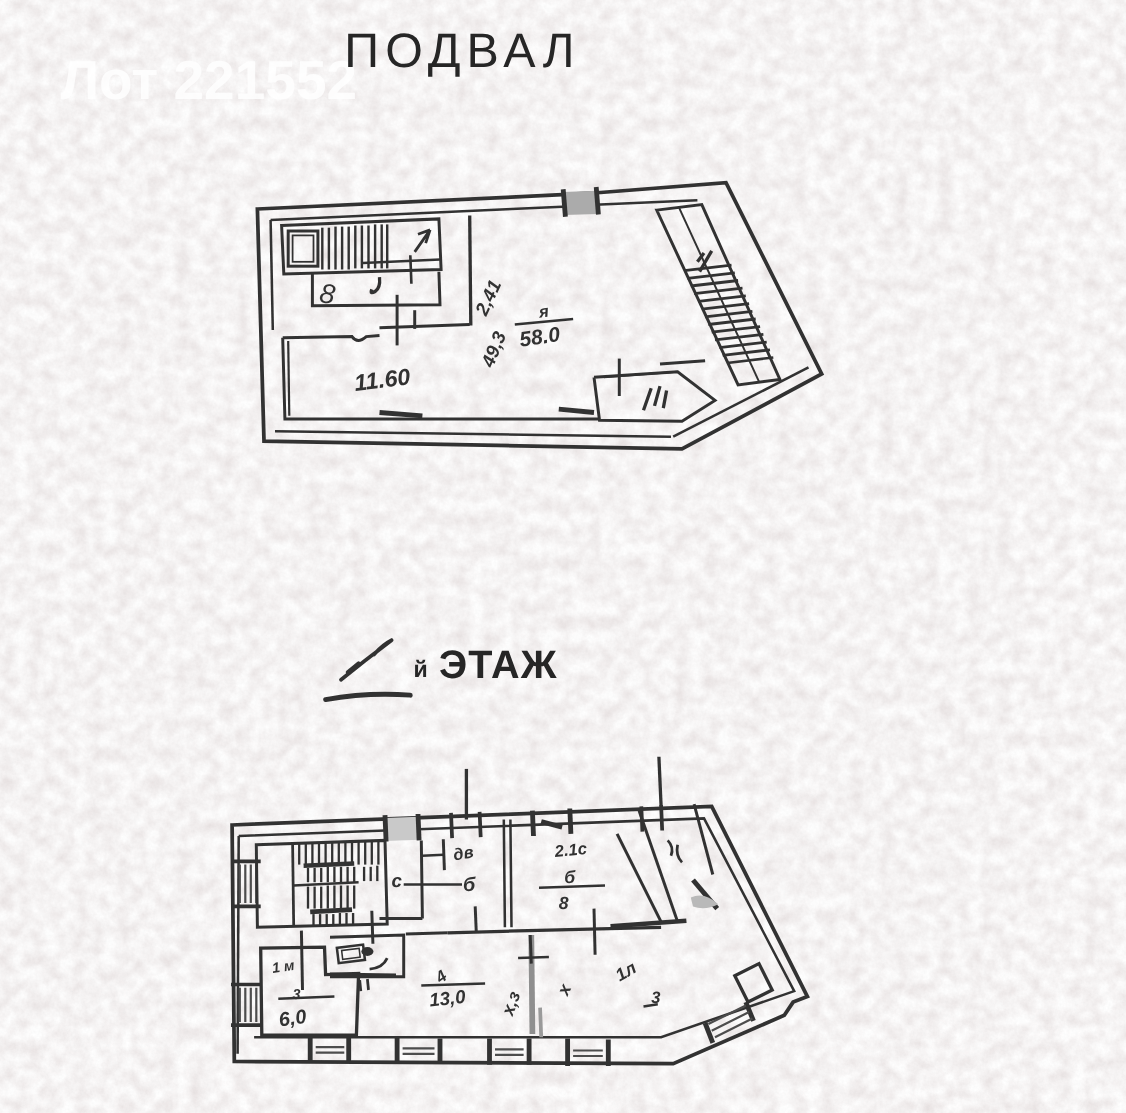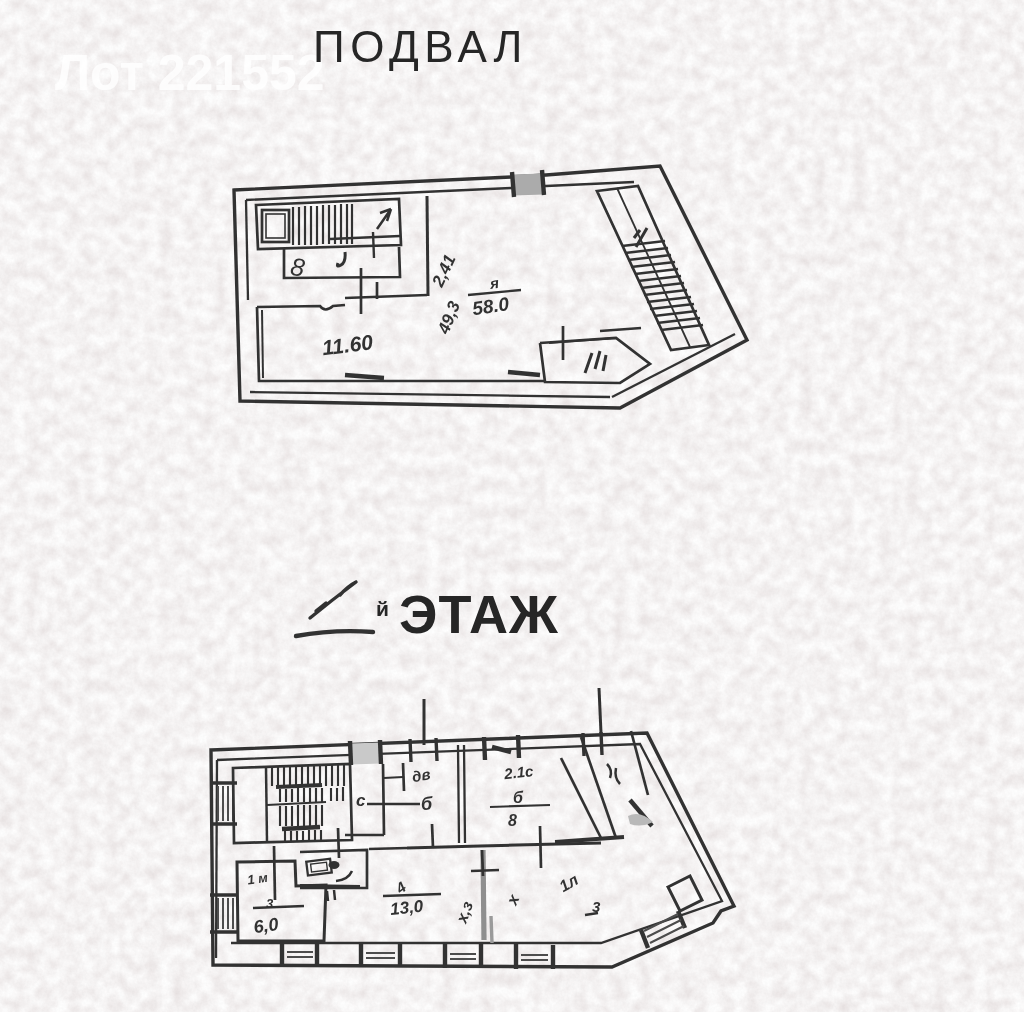--- a/index.html
+++ b/index.html
@@ -3,21 +3,21 @@
 <meta charset="utf-8">
 <style>
   html,body{margin:0;padding:0;}
   body{width:1024px;height:1012px;position:relative;overflow:hidden;
        background:#eaeaea;font-family:"Liberation Sans", sans-serif;}
   .noise{position:absolute;left:0;top:0;width:1024px;height:1012px;pointer-events:none;}
   .wm{position:absolute;left:55px;top:44px;font-size:50px;font-weight:bold;
       color:rgba(255,255,255,0.82);letter-spacing:0px;filter:blur(0.5px);}
   .t1{position:absolute;left:313px;top:22px;font-size:44px;font-weight:normal;
       color:#262626;letter-spacing:5.5px;filter:blur(0.4px);}
-  .t2{position:absolute;left:399px;top:583px;font-size:54px;font-weight:bold;
+  .t2{position:absolute;left:399px;top:583px;font-size:36px;font-weight:bold;
       color:#262626;letter-spacing:1px;filter:blur(0.4px);}
   .t2i{position:absolute;left:376px;top:597px;font-size:21px;font-weight:bold;color:#262626;filter:blur(0.3px);}
   svg{position:absolute;}
   .hw{font-family:"Liberation Sans", sans-serif;font-style:italic;font-weight:bold;}
 </style>
 </head>
 <body>
 
 <svg class="noise" width="1024" height="1012">
   <filter id="paperc" x="0" y="0" width="1024" height="1012" filterUnits="userSpaceOnUse">

